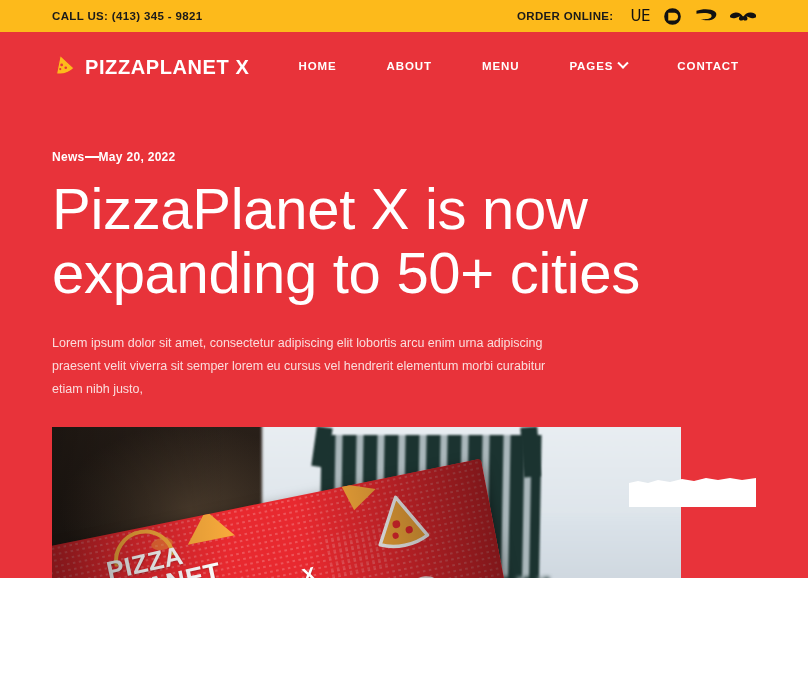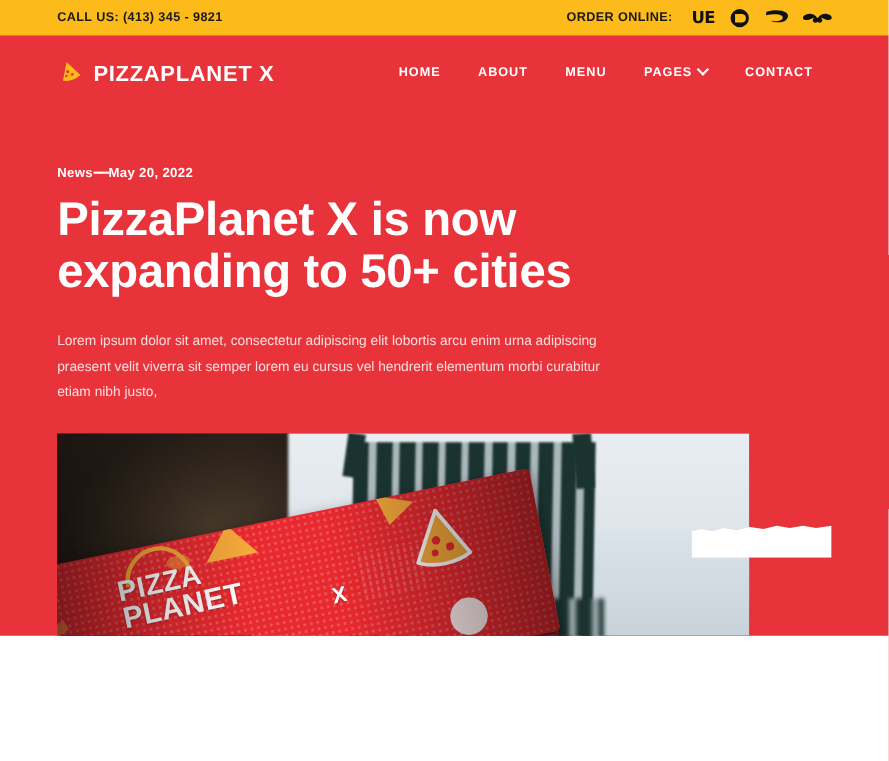--- a/index.html
+++ b/index.html
@@ -42,21 +42,21 @@
   .order-icon{
     display:flex;
     align-items:center;
     justify-content:center;
     height:20px;
     color:#111;
     cursor:pointer;
   }
   .ue-text{
     font-size:15px;
-    font-weight:bold;
+    font-weight:normal;
     letter-spacing:-.5px;
     color:#111;
     font-family:"DejaVu Sans", sans-serif;
   }
 
   
   .hero{
     background:#E8333A;
     position:relative;
     padding:0 52px;
@@ -76,21 +76,21 @@
   .brand-name{
     color:#fff;
     font-size:20px;
     font-weight:bold;
     letter-spacing:.6px;
   }
   .nav-links{
     margin-left:auto;
     display:flex;
     align-items:center;
-    gap:0;
+    gap:16px;
   }
   .nav-item{
     color:#fff;
     font-size:11.5px;
     font-weight:bold;
     letter-spacing:.9px;
     padding:0 17px;
     cursor:pointer;
     display:flex;
     align-items:center;
@@ -129,23 +129,23 @@
     letter-spacing:.3px;
   }
   .meta-dash{
     display:inline-block;
     width:14px; height:2px;
     background:#fff;
   }
   .headline{
     margin-top:13px;
     color:#fff;
-    font-size:43px;
+    font-size:58px;
     line-height:1.1;
-    font-weight:bold;
+    font-weight:normal;
     letter-spacing:-.3px;
     max-width:640px;
   }
   .excerpt{
     margin-top:27px;
     color:#fbdcdc;
     font-size:12.5px;
     line-height:1.85;
     max-width:520px;
   }

